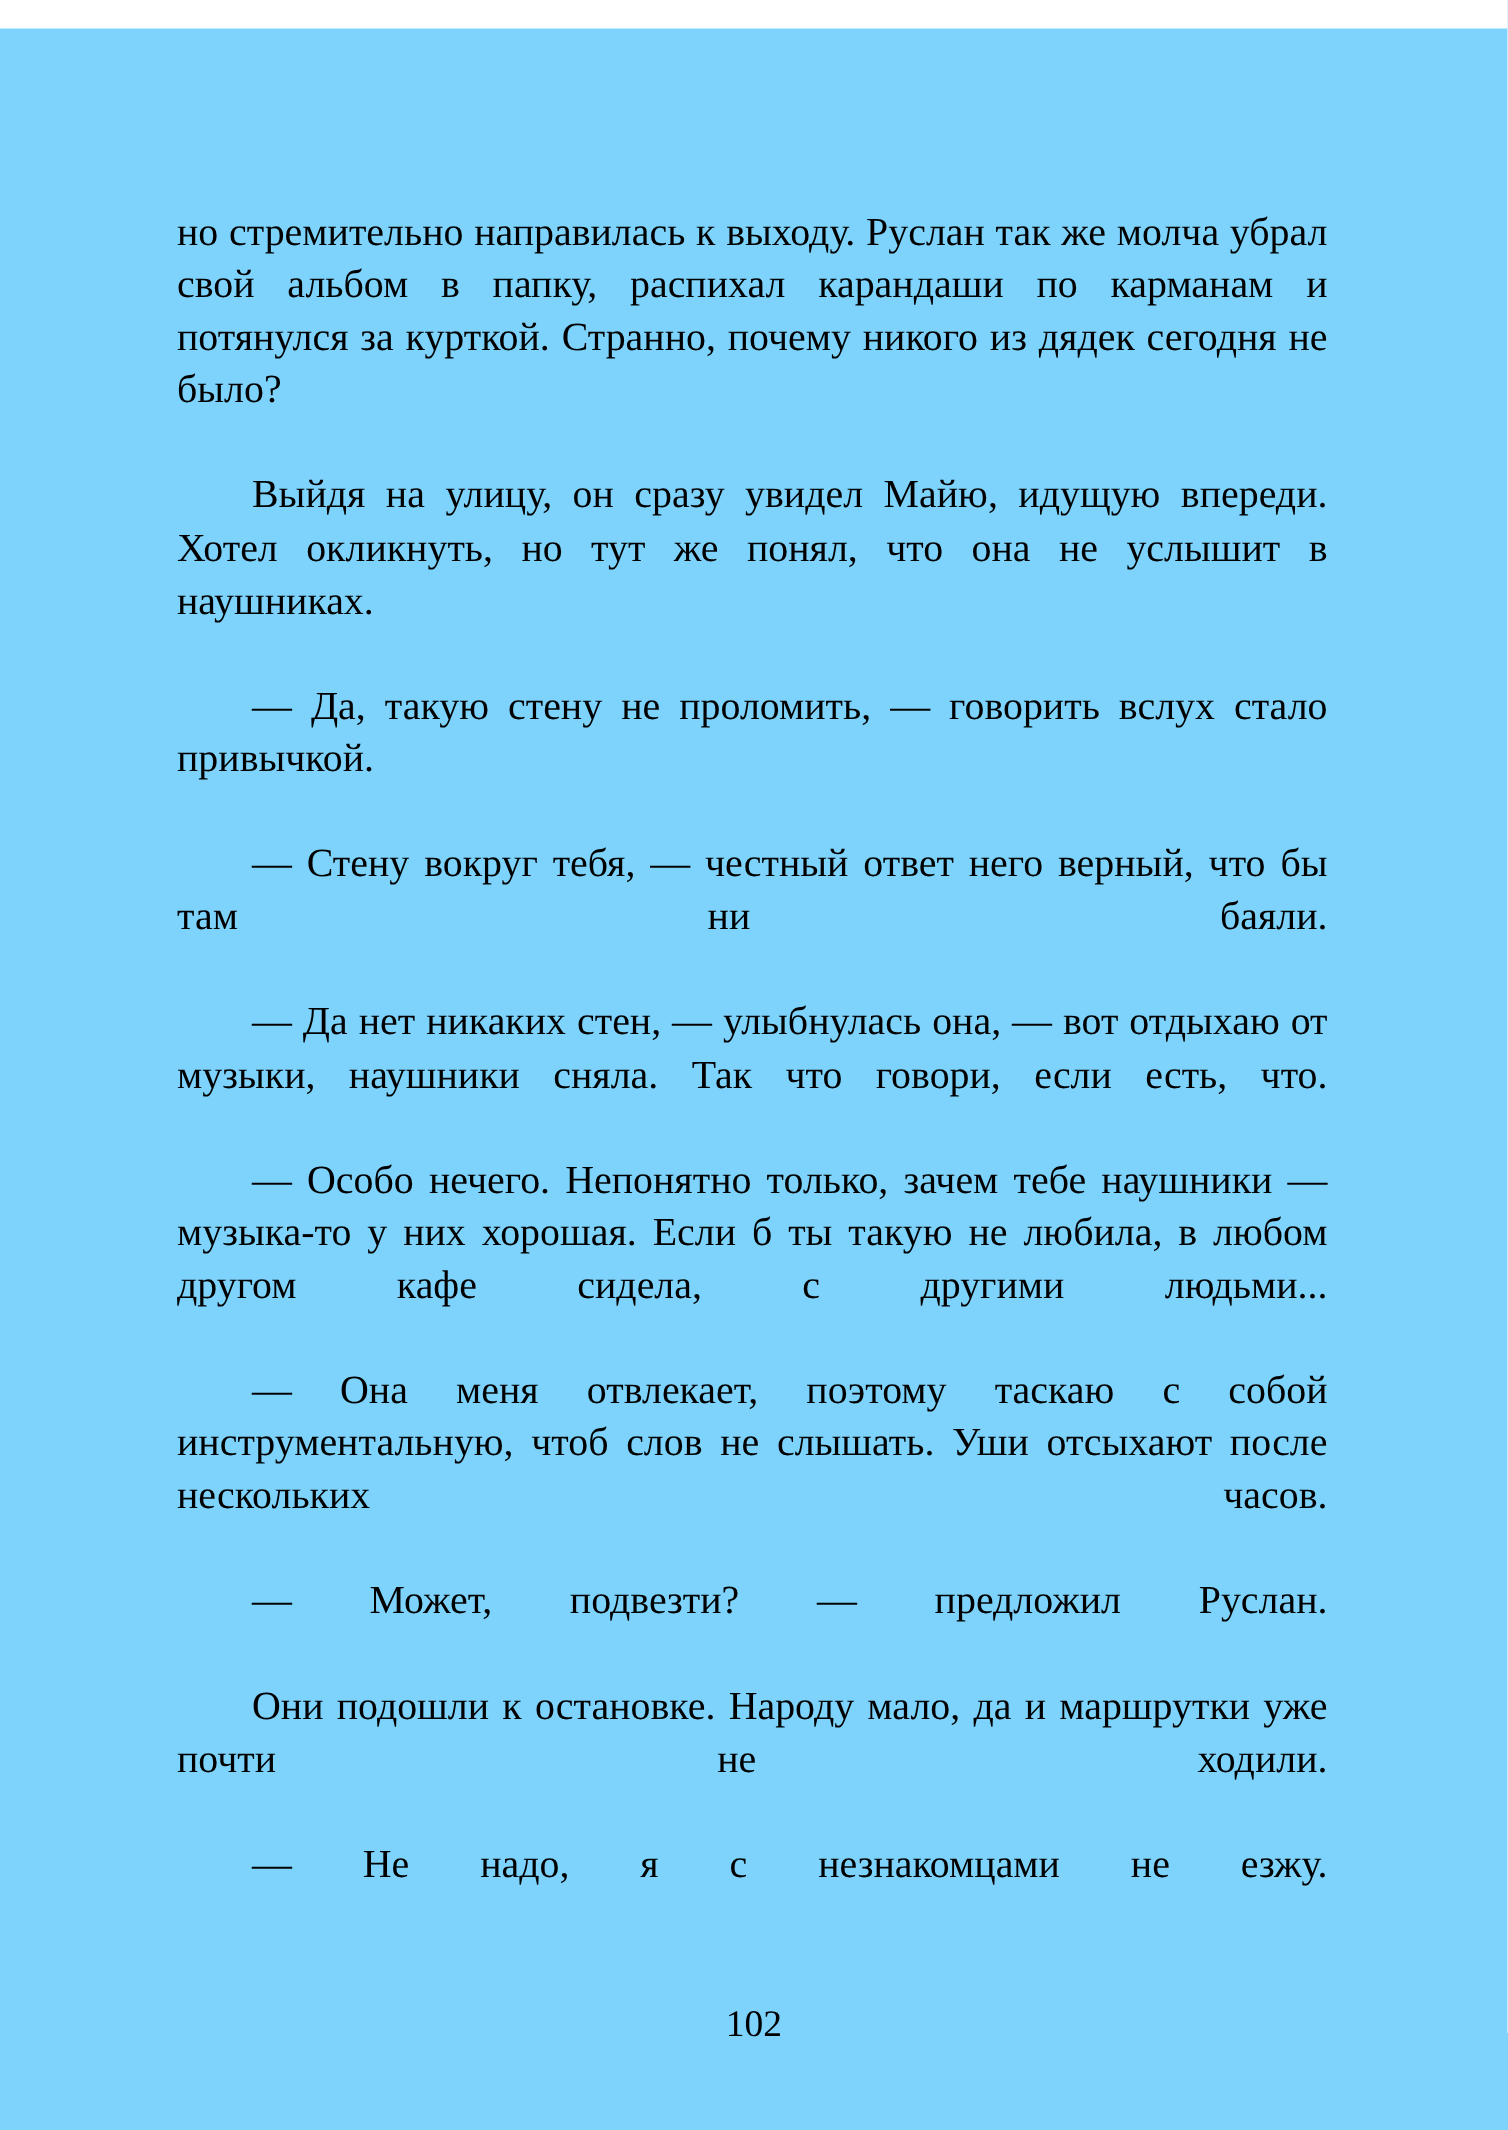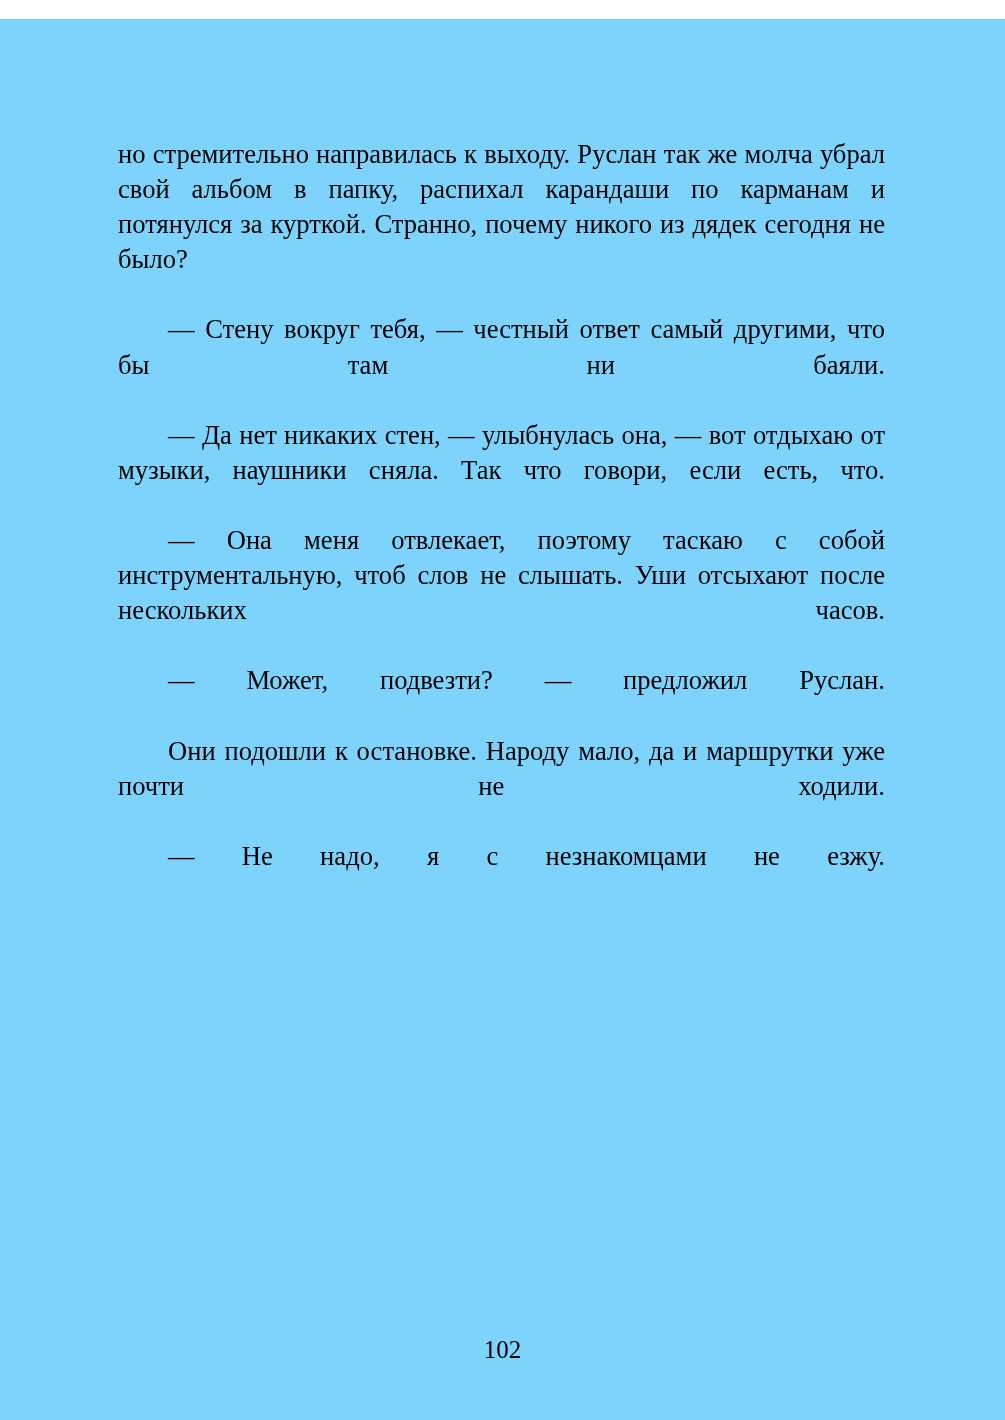--- a/index.html
+++ b/index.html
@@ -72,22 +72,25 @@
   }
 </style>
 </head>
 <body>
 
 <div id="page">
 
   <div id="text-column">
 
     <p class="para continued">но стремительно направилась к выходу. Руслан так же молча убрал свой альбом в папку, распихал карандаши по карманам и потянулся за курткой. Странно, почему никого из дядек сегодня не было?</p>
-    <p class="para">— Стену вокруг тебя, — честный ответ самый другими, что бы там ни баяли.</p>
+    <p class="para">Выйдя на улицу, он сразу увидел Майю, идущую впереди. Хотел окликнуть, но тут же понял, что она не услышит в наушниках.</p>
+    <p class="para">— Да, такую стену не проломить, — говорить вслух стало привычкой.</p>
+    <p class="para">— Стену вокруг тебя, — честный ответ него верный, что бы там ни баяли.</p>
     <p class="para">— Да нет никаких стен, — улыбнулась она, — вот отдыхаю от музыки, наушники сняла. Так что говори, если есть, что.</p>
+    <p class="para">— Особо нечего. Непонятно только, зачем тебе наушники — музыка-то у них хорошая. Если б ты такую не любила, в любом другом кафе сидела, с другими людьми...</p>
     <p class="para">— Она меня отвлекает, поэтому таскаю с собой инструментальную, чтоб слов не слышать. Уши отсыхают после нескольких часов.</p>
     <p class="para">— Может, подвезти? — предложил Руслан.</p>
     <p class="para">Они подошли к остановке. Народу мало, да и маршрутки уже почти не ходили.</p>
     <p class="para">— Не надо, я с незнакомцами не езжу.</p>
 
   </div>
 
   <div id="page-number">102</div>
 
 </div>

